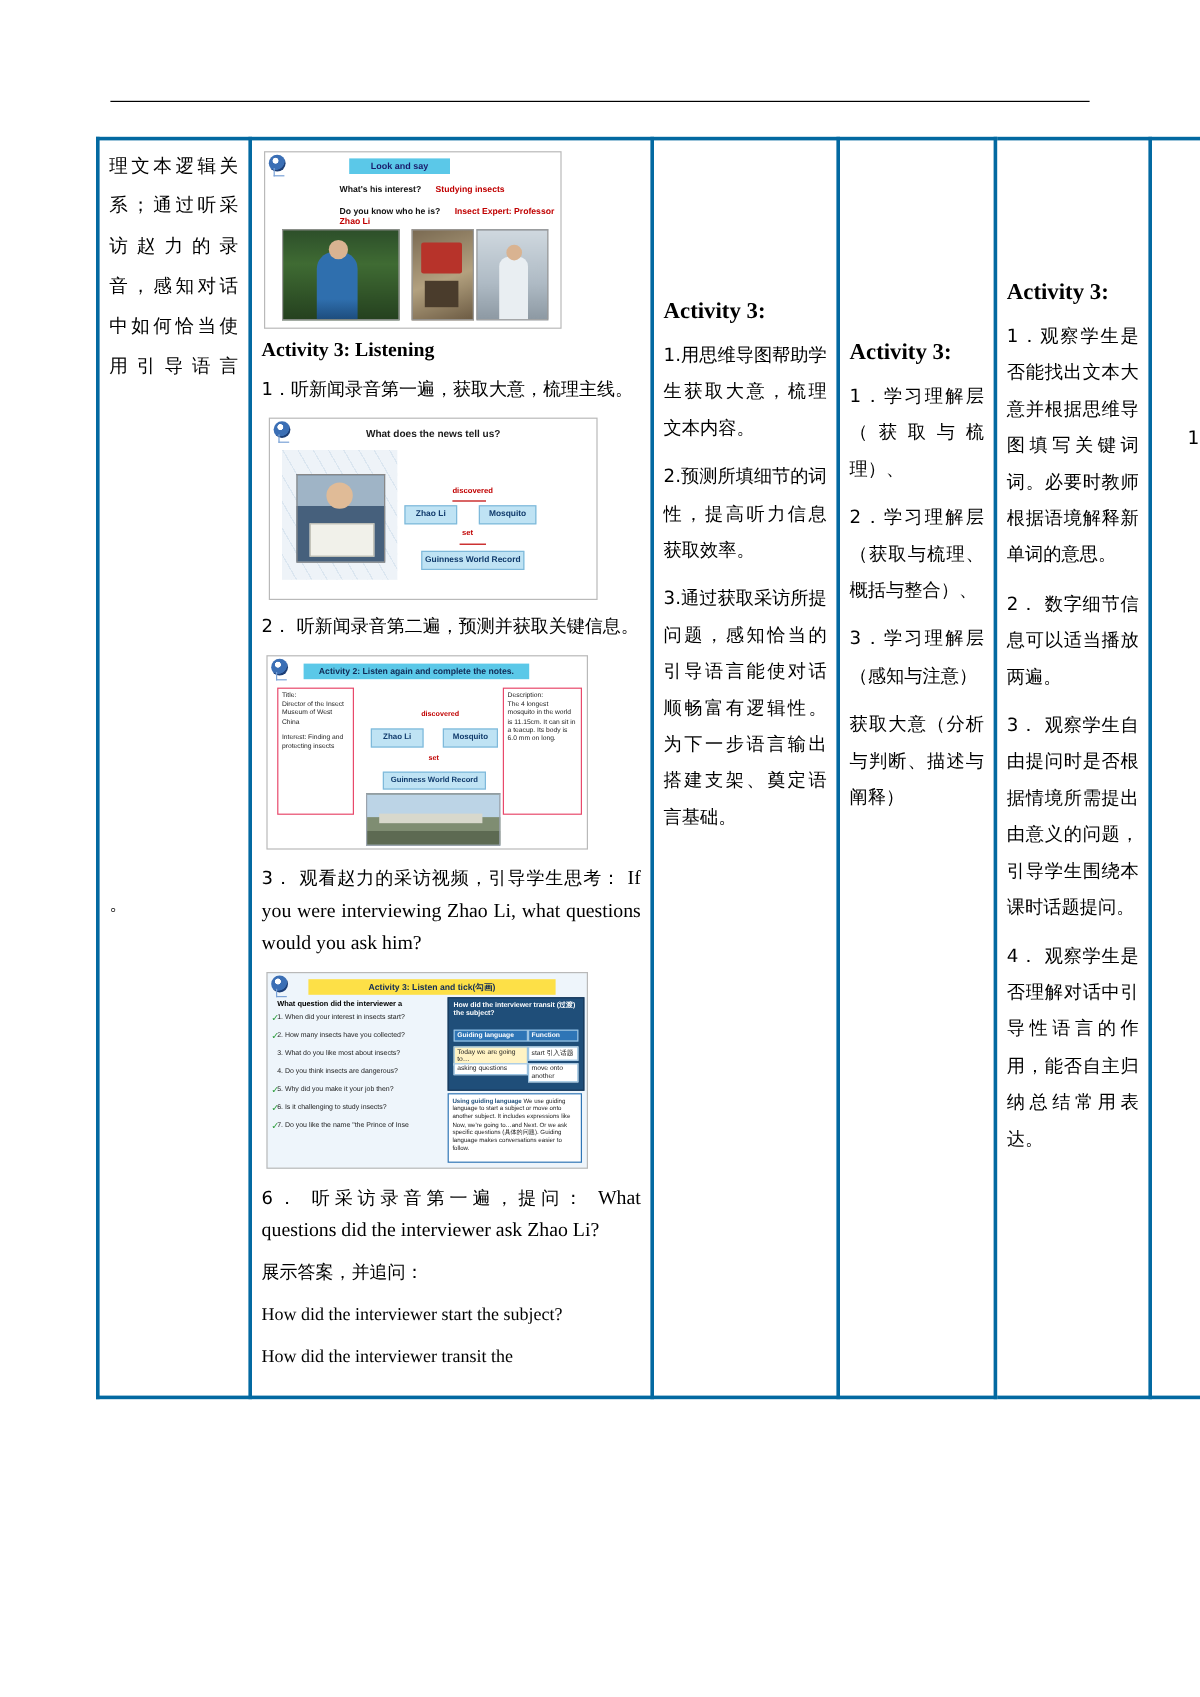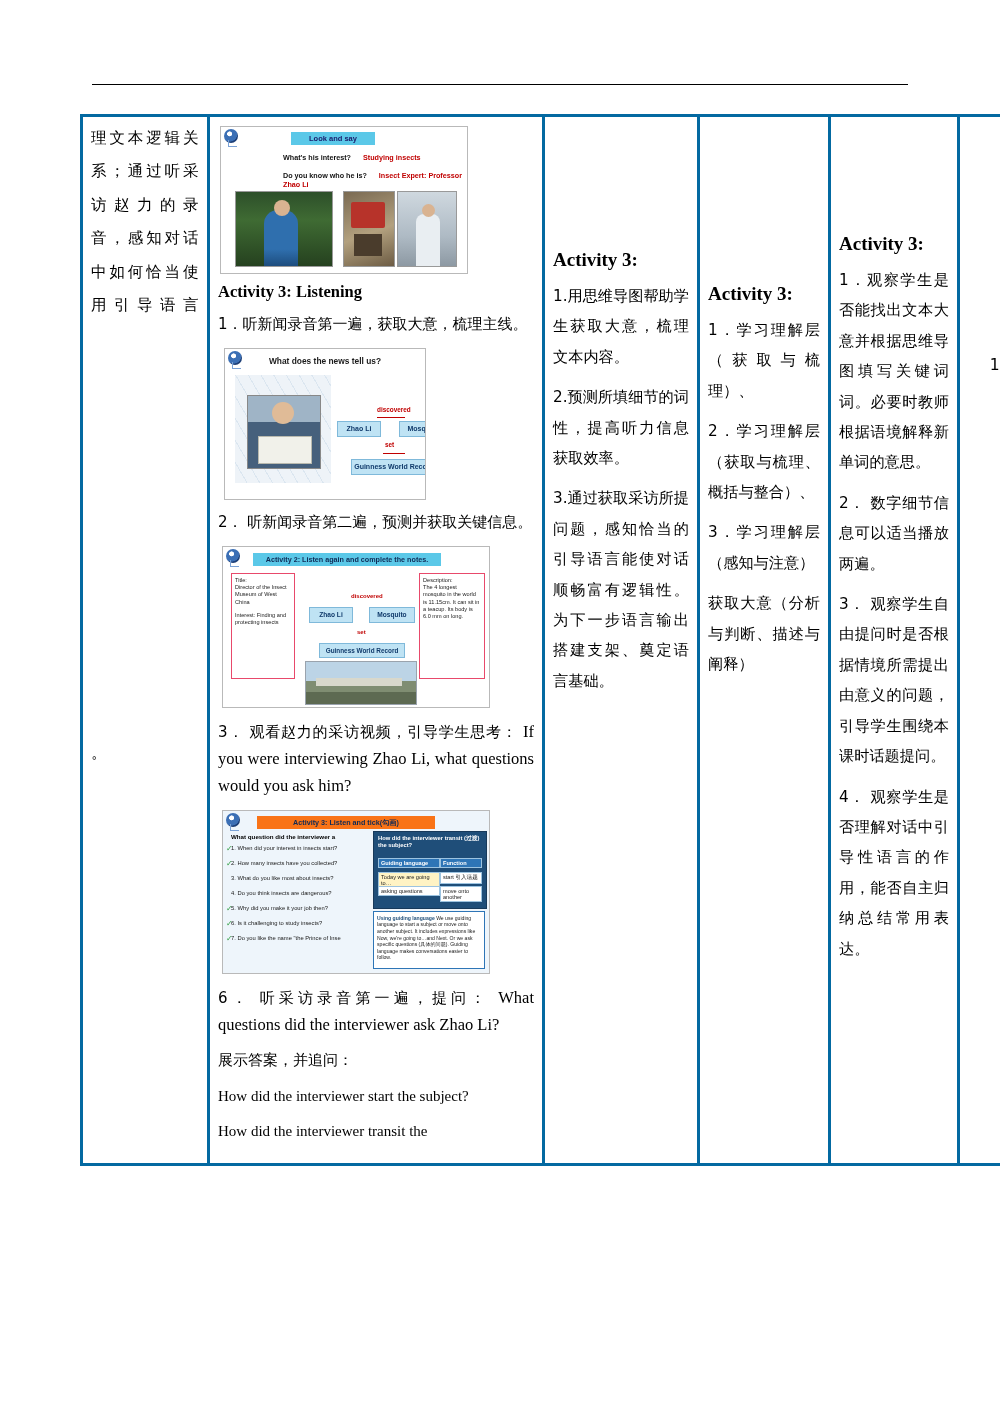--- a/index.html
+++ b/index.html
@@ -212,21 +212,21 @@
   }
   .s1-p3:after {
     content: "";
     position: absolute; left: 24px; top: 12px;
     width: 13px; height: 13px;
     border-radius: 50%;
     background: #d9b391;
   }
 
   
-  .slide2 { width: 202px; height: 152px; margin: 6px 0 6px 6px; }
+  .slide2 { width: 274px; height: 152px; margin: 6px 0 6px 6px; }
   .s2-title {
     position: absolute; left: 0; right: 0; top: 7px;
     text-align: center;
     font-family: "Liberation Sans", sans-serif;
     font-size: 8.4px; font-weight: bold;
     color: #1b1b1b;
   }
   .s2-hex {
     position: absolute; left: 10px; top: 26px;
     width: 96px; height: 108px;
@@ -344,22 +344,22 @@
     content: "";
     position: absolute; left: 10px; top: 16px;
     width: 86px; height: 8px;
     background: #d8d8cc;
   }
 
   
   .slide4 { width: 268px; height: 164px; margin: 6px 0 6px 4px; background: #eef5fb; }
   .s4-bar {
     position: absolute; left: 34px; top: 5px;
-    width: 178px; height: 13px;
-    background: #f97316;
+    width: 206px; height: 13px;
+    background: #fde047;
     color: #102a55;
     font-family: "Liberation Sans", sans-serif;
     font-size: 7.2px; font-weight: bold;
     text-align: center; line-height: 13px;
   }
   .s4-q {
     position: absolute; left: 8px;
     font-family: "Liberation Sans", sans-serif;
     font-size: 5.8px;
     color: #1a1a1a;

